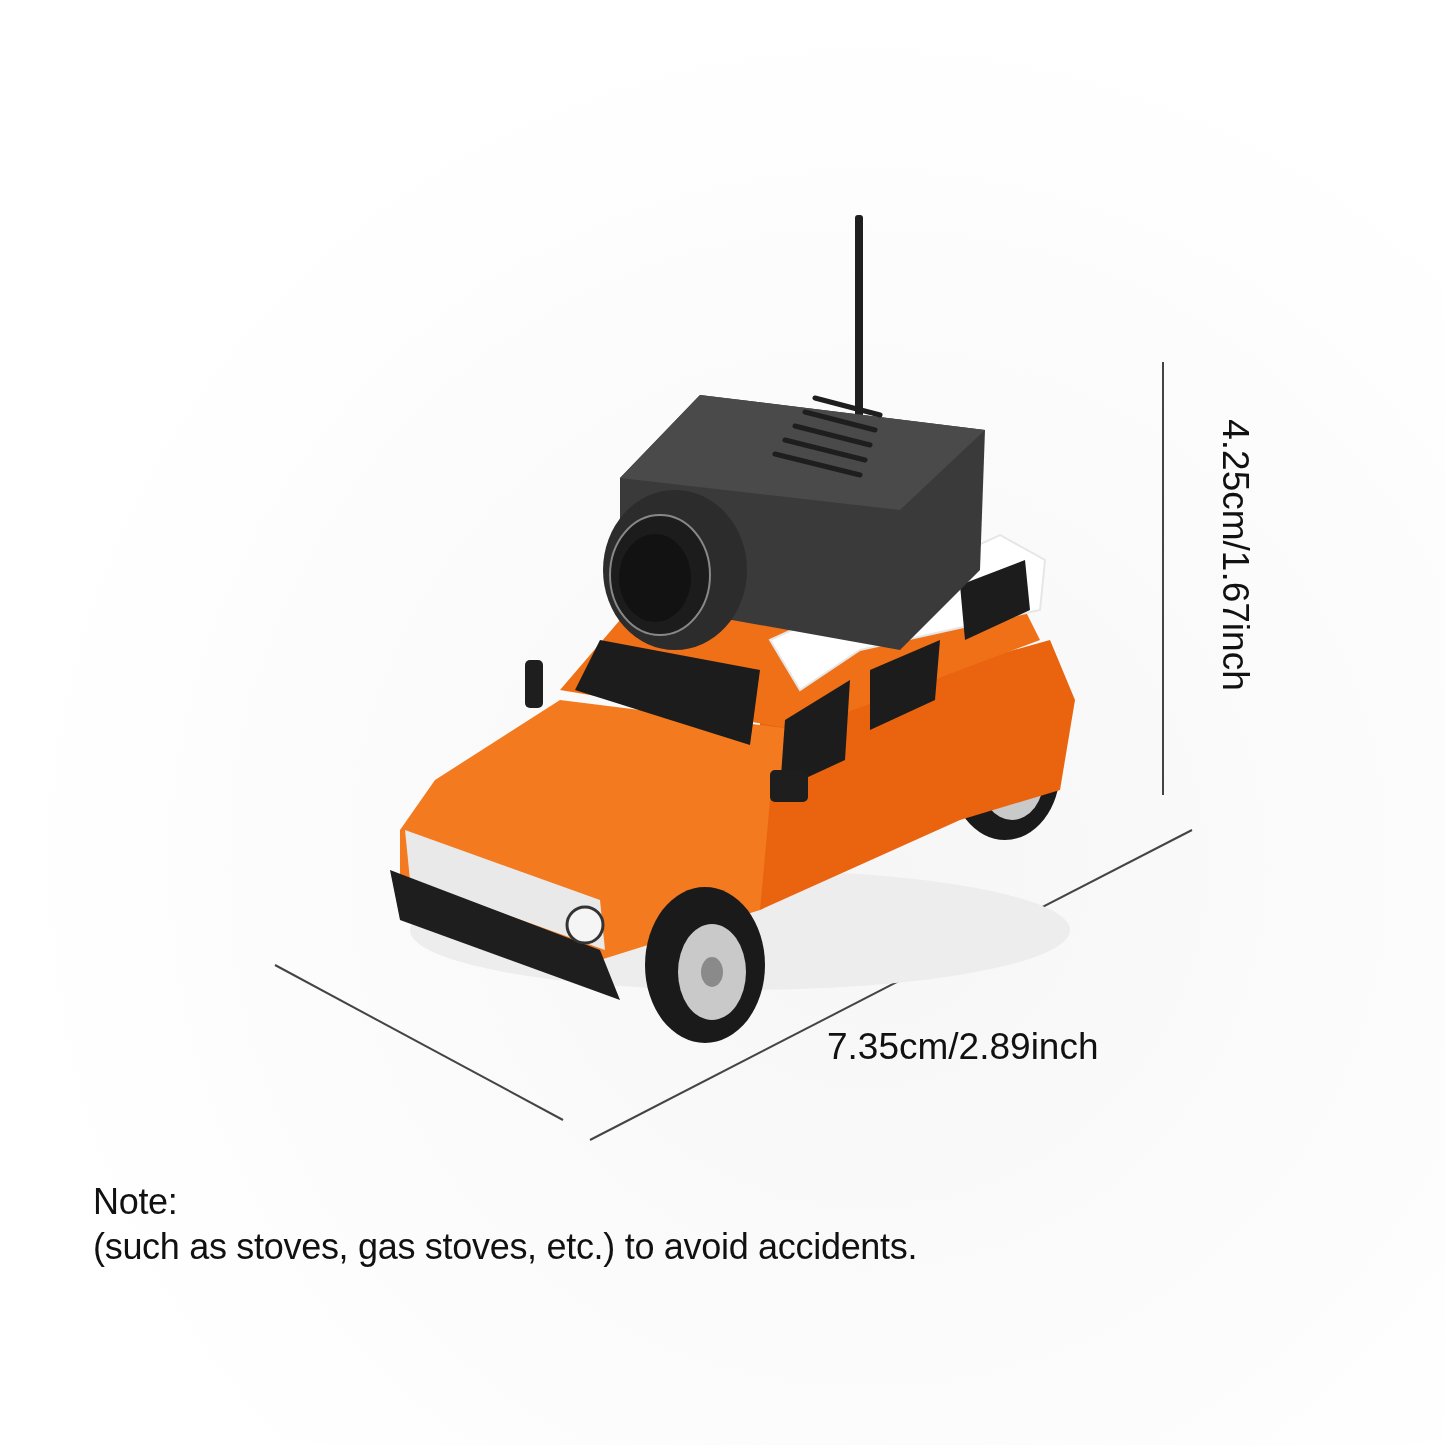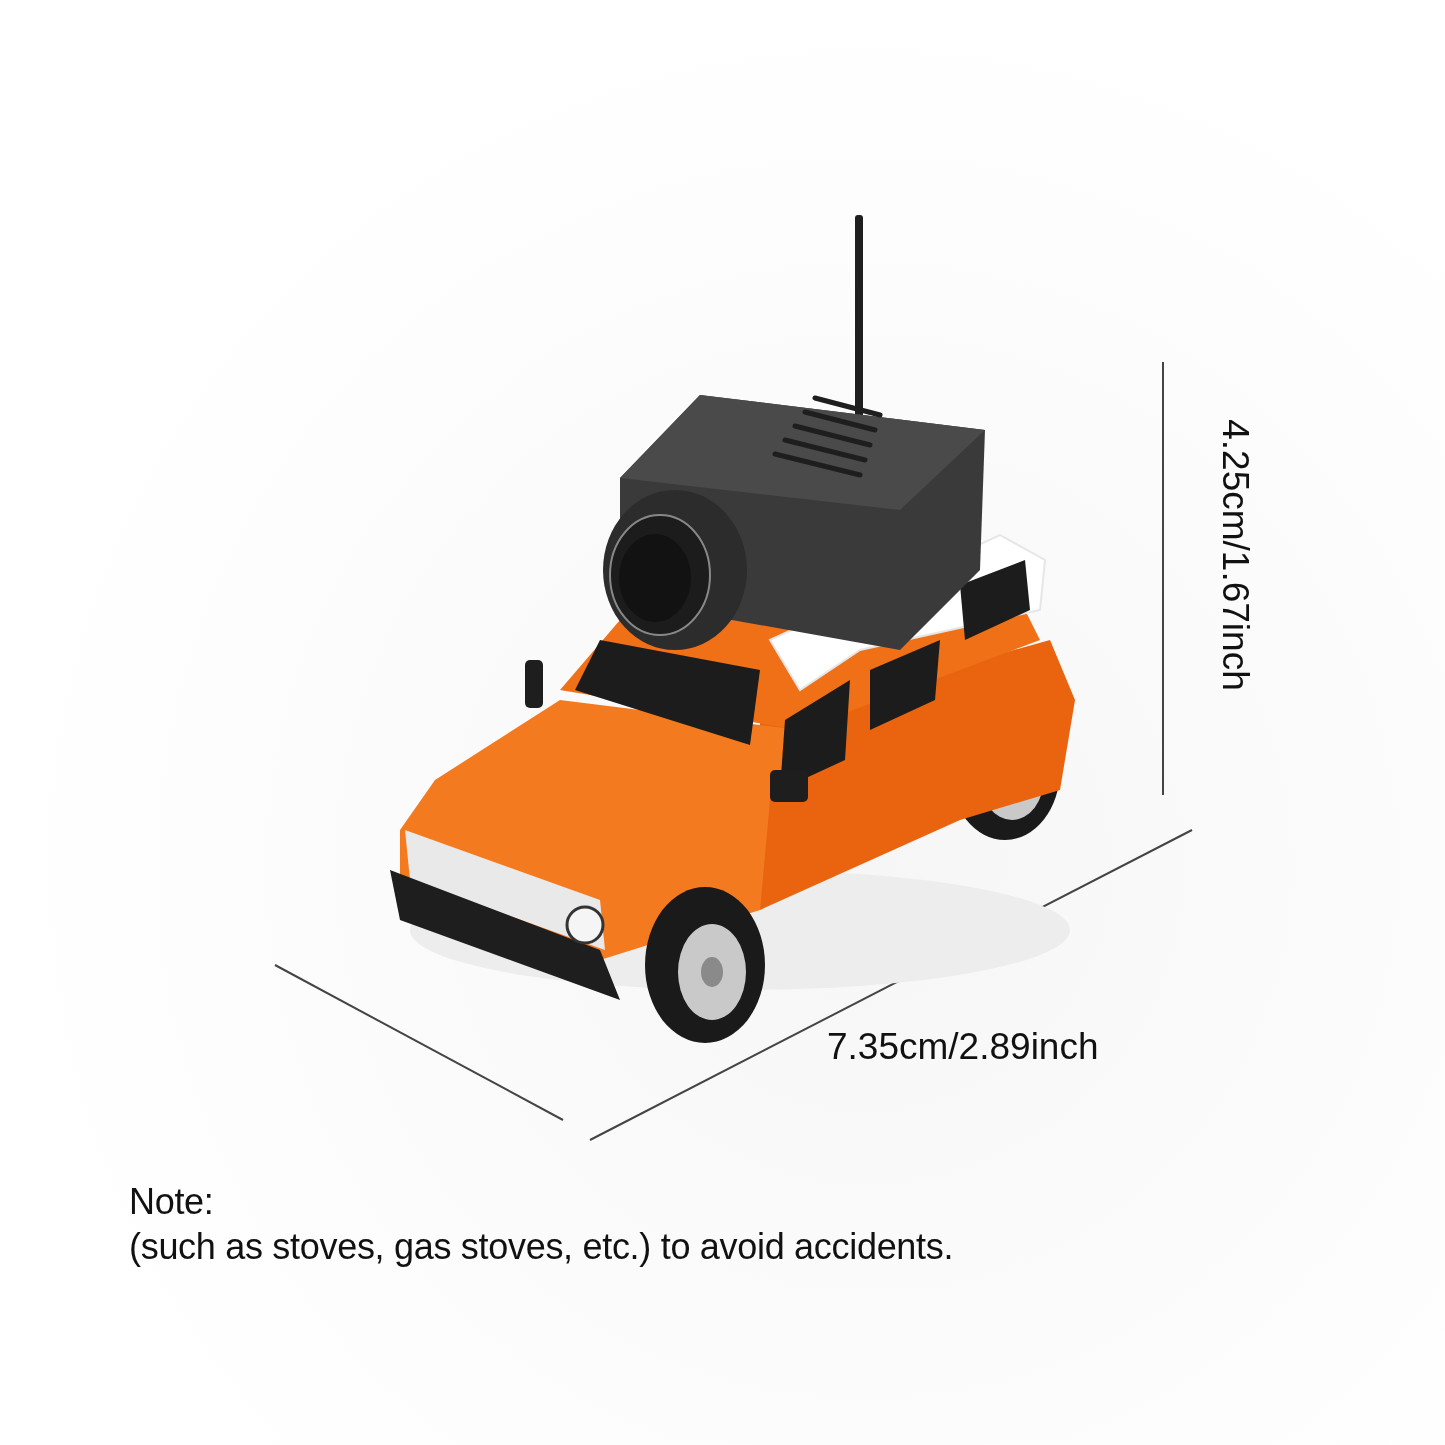--- a/index.html
+++ b/index.html
@@ -4,21 +4,21 @@
   <style>
     html, body { margin: 0; padding: 0; background: #ffffff; }
     body { width: 1445px; height: 1445px; position: relative; overflow: hidden; font-family: "Liberation Sans", sans-serif; }
     .stage { position: absolute; left: 0; top: 0; width: 1445px; height: 1445px; background: radial-gradient(ellipse at 60% 60%, #f6f6f6 0%, #ffffff 70%); }
     svg.art { position: absolute; left: 0; top: 0; }
     .label { position: absolute; color: #111; font-size: 37px; white-space: nowrap; line-height: 1; }
     .lbl-depth { left: 120px; top: 1060px; }
     .lbl-length { left: 827px; top: 1028px; }
     .lbl-height { left: 1235px; top: 555px; transform: translate(-50%, -50%) rotate(90deg); transform-origin: center; }
     .notes { position: absolute; left: 93px; top: 1180px; color: #111; font-size: 36px; line-height: 44.5px; letter-spacing: -0.3px; }
-    .notes div { white-space: nowrap; margin-left: 36px; }
+    .notes div { white-space: nowrap; }
   </style>
 </head>
 <body>
 
 <div class="stage">
 
   <svg class="art" width="1445" height="1445" viewBox="0 0 1445 1445">
 
     <line x1="1163" y1="362" x2="1163" y2="795" stroke="#444" stroke-width="2"></line>
     <line x1="590" y1="1140" x2="1192" y2="830" stroke="#444" stroke-width="2"></line>

